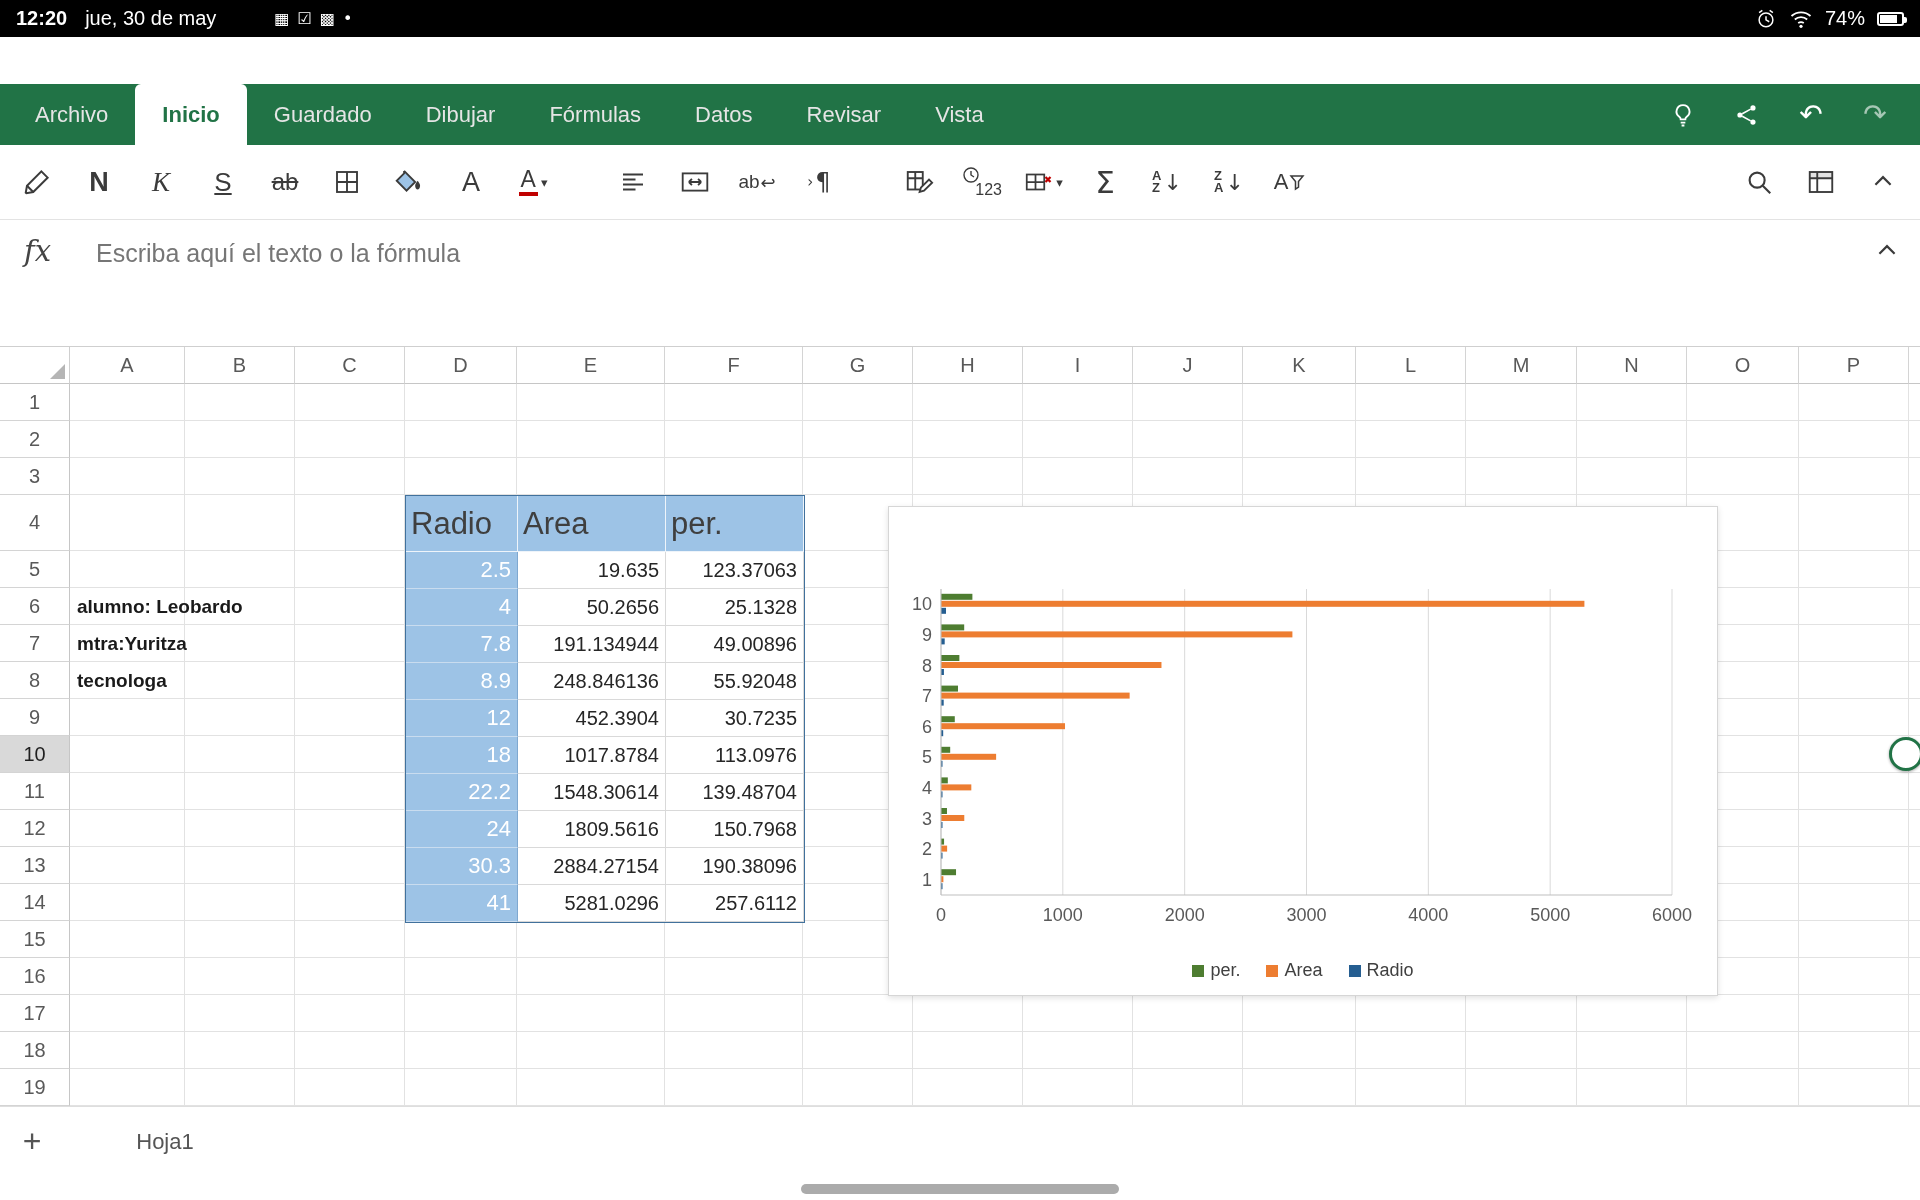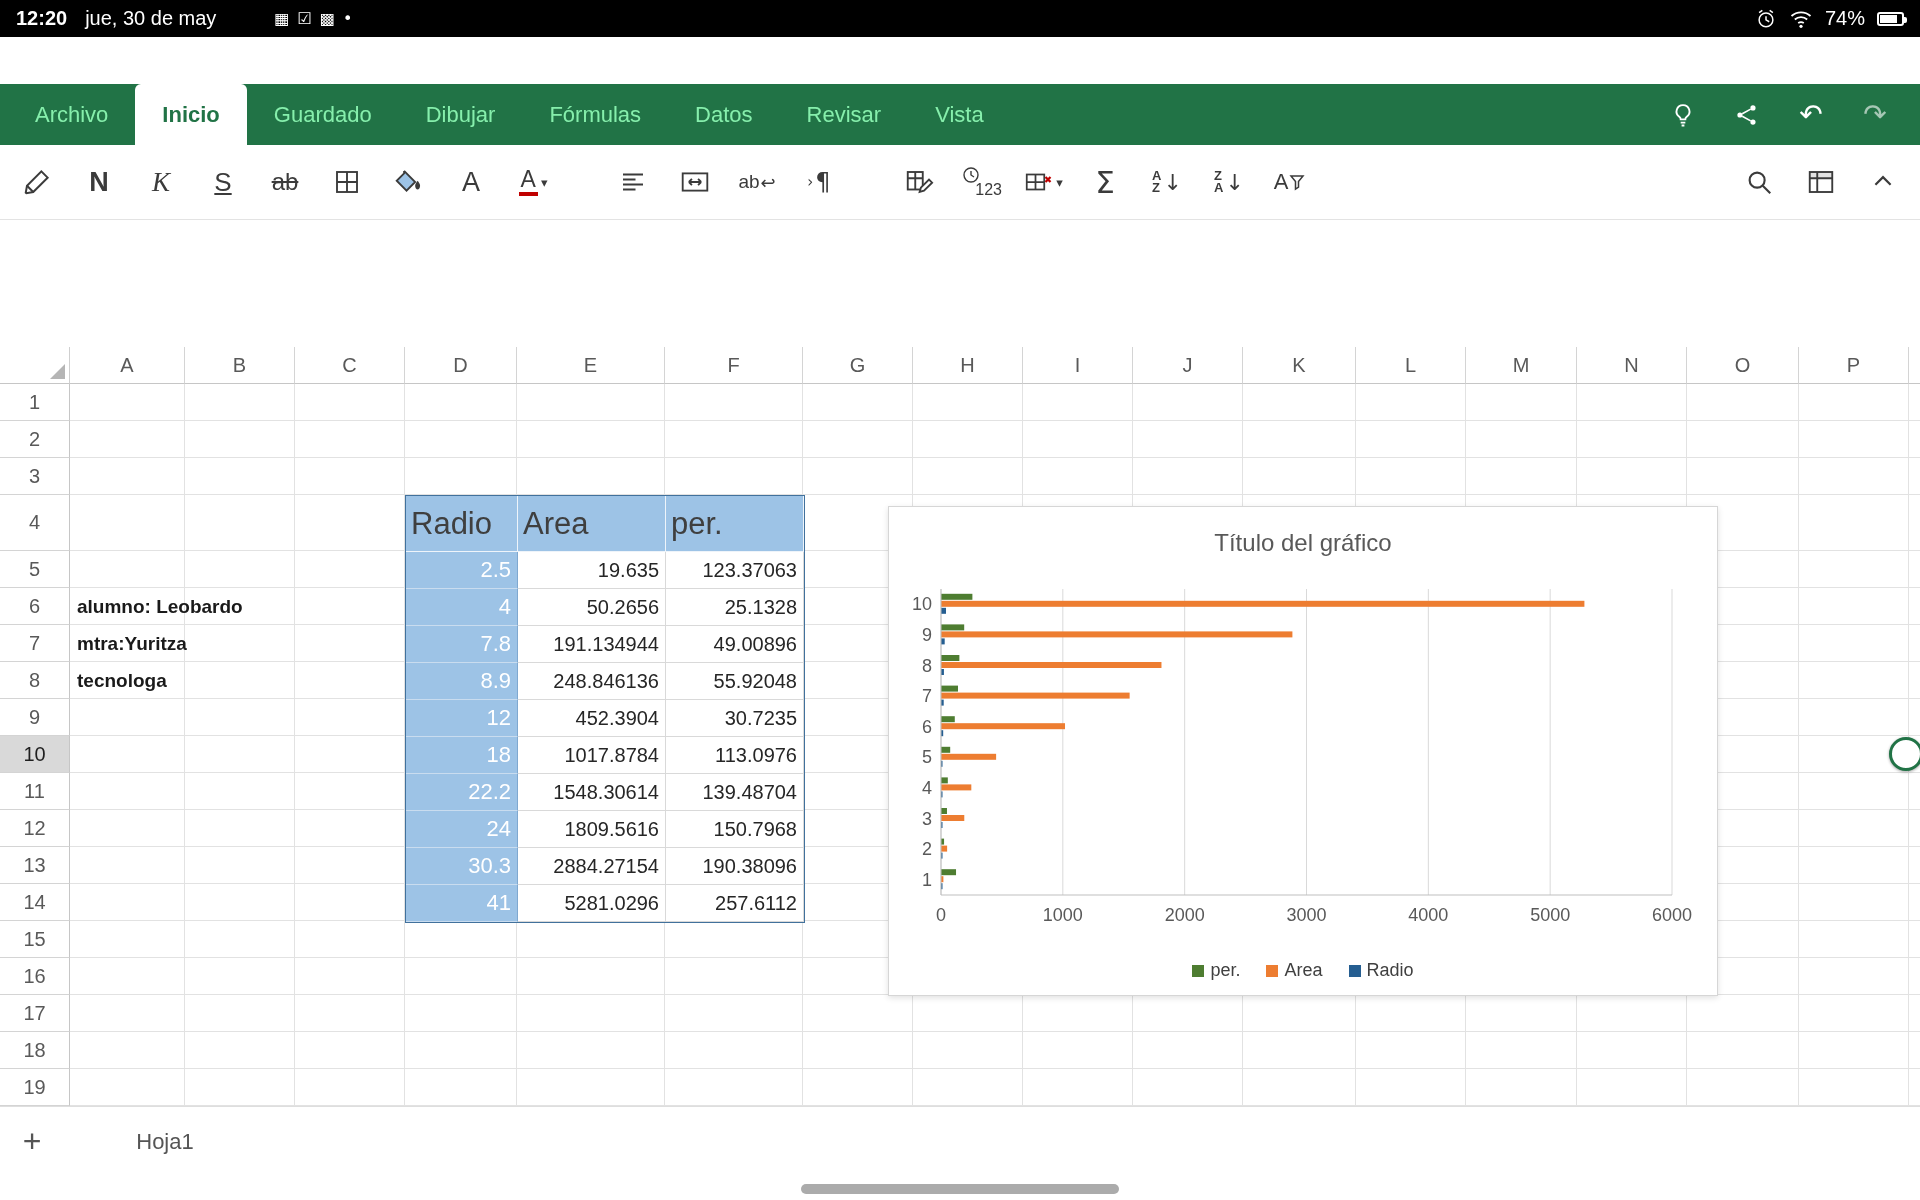--- a/index.html
+++ b/index.html
@@ -17,21 +17,21 @@
 .batt::after{content:"";position:absolute;right:-5px;top:3px;width:3px;height:6px;background:#fff;border-radius:0 2px 2px 0;}
 .batt-fill{position:absolute;left:1px;top:1px;height:8px;width:17px;background:#fff;margin-top:0.5px;}
 
 
 .title-bar{position:absolute;top:37px;left:0;width:1920px;height:47px;background:#217346;color:#fff;display:flex;align-items:center;justify-content:center;}
 .doc-title{font-size:21px;}
 .signin{position:absolute;right:14px;top:0;height:47px;display:flex;align-items:center;gap:12px;font-size:21px;}
 
 
 .ribbon{position:absolute;top:84px;left:0;width:1920px;height:61px;background:#217346;display:flex;align-items:stretch;padding-left:8px;}
-.rtab{display:flex;align-items:center;padding:0 27px;font-size:22px;color:#86efac;cursor:default;}
+.rtab{display:flex;align-items:center;padding:0 27px;font-size:22px;color:#e5e5e5;cursor:default;}
 .rtab.active{background:#fff;color:#217346;font-weight:700;border-radius:6px 6px 0 0;}
 .ribbon-icons{margin-left:auto;display:flex;align-items:center;gap:30px;padding-right:28px;}
 .ricon{display:flex;align-items:center;justify-content:center;width:34px;height:40px;color:#fff;font-size:28px;}
 .redo{opacity:.6;}
 
 
 .toolbar{position:absolute;top:145px;left:0;width:1920px;height:75px;background:#fff;border-bottom:1px solid #e3e3e3;display:flex;align-items:center;padding:0 14px;column-gap:16px;}
 .ticon{min-width:46px;height:54px;display:flex;align-items:center;justify-content:center;color:#3b3b3b;position:relative;}
 .tb{font-weight:700;font-size:27px;}
 .ti{font-style:italic;font-family:"Liberation Serif",serif;font-size:27px;}
@@ -284,20 +284,29 @@
           <path d="M3 4h18v5H3z" fill="#3b3b3b" opacity="0.15" stroke="none"></path>
         </svg>
       </div>
     <div class="ticon">
         <svg width="26" height="26" viewBox="0 0 24 24" fill="none" stroke="#3b3b3b" stroke-width="2">
           <path d="M5 14.5l7-7 7 7"></path>
         </svg>
       </div>
   </div>
 
+  <div class="formula">
+    <span class="fx">fx</span>
+    <input class="fin" type="text" placeholder="Escriba aquí el texto o la fórmula" style="">
+    <span class="fcollapse">
+        <svg width="26" height="26" viewBox="0 0 24 24" fill="none" stroke="#3b3b3b" stroke-width="2">
+          <path d="M5 14.5l7-7 7 7"></path>
+        </svg>
+      </span>
+  </div>
 
   <div class="sheet">
     <div class="corner">
         <span class="corner-tri"></span>
       </div>
     <div class="colheads">
         <div class="colh" style="width: 115px;">A</div>
         <div class="colh" style="width: 110px;">B</div>
         <div class="colh" style="width: 110px;">C</div>
         <div class="colh" style="width: 112px;">D</div>
@@ -734,21 +743,20 @@
         <div class="tcell tnum">150.7968</div>
         <div class="tcell tradio">30.3</div>
         <div class="tcell tnum">2884.27154</div>
         <div class="tcell tnum">190.38096</div>
         <div class="tcell tradio">41</div>
         <div class="tcell tnum">5281.0296</div>
         <div class="tcell tnum">257.6112</div>
       </div>
 
     <div class="chart">
-      <div class="ctitle">Título del gráfico</div>
       <svg class="cplot" width="830" height="380" viewBox="0 0 830 380">
           <line x1="52" y1="20" x2="52" y2="326" stroke="#d9d9d9" stroke-width="1"></line>
           <text x="52" y="352" text-anchor="middle">0</text>
           <line x1="173.83333333333331" y1="20" x2="173.83333333333331" y2="326" stroke="#d9d9d9" stroke-width="1"></line>
           <text x="173.83333333333331" y="352" text-anchor="middle">1000</text>
           <line x1="295.66666666666663" y1="20" x2="295.66666666666663" y2="326" stroke="#d9d9d9" stroke-width="1"></line>
           <text x="295.66666666666663" y="352" text-anchor="middle">2000</text>
           <line x1="417.5" y1="20" x2="417.5" y2="326" stroke="#d9d9d9" stroke-width="1"></line>
           <text x="417.5" y="352" text-anchor="middle">3000</text>
           <line x1="539.3333333333333" y1="20" x2="539.3333333333333" y2="326" stroke="#d9d9d9" stroke-width="1"></line>

